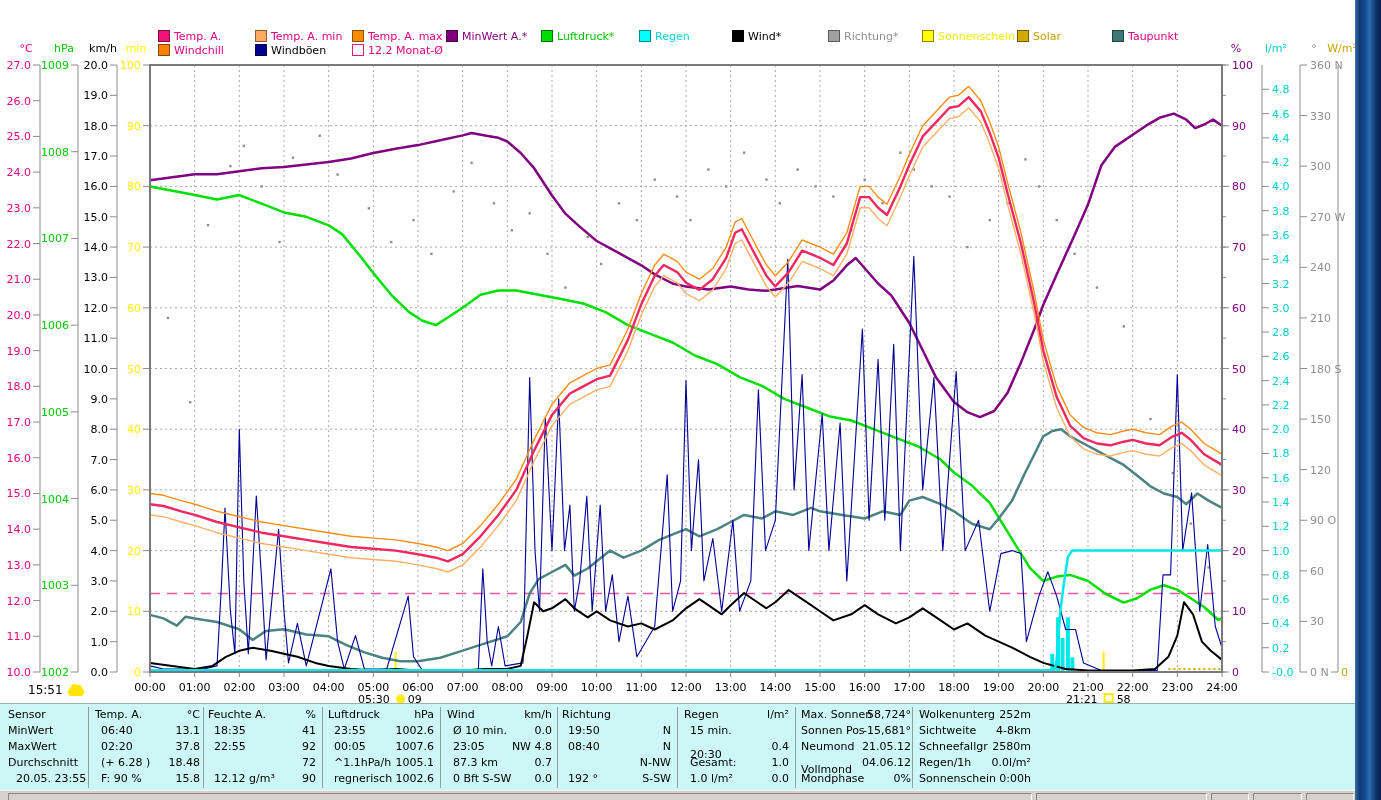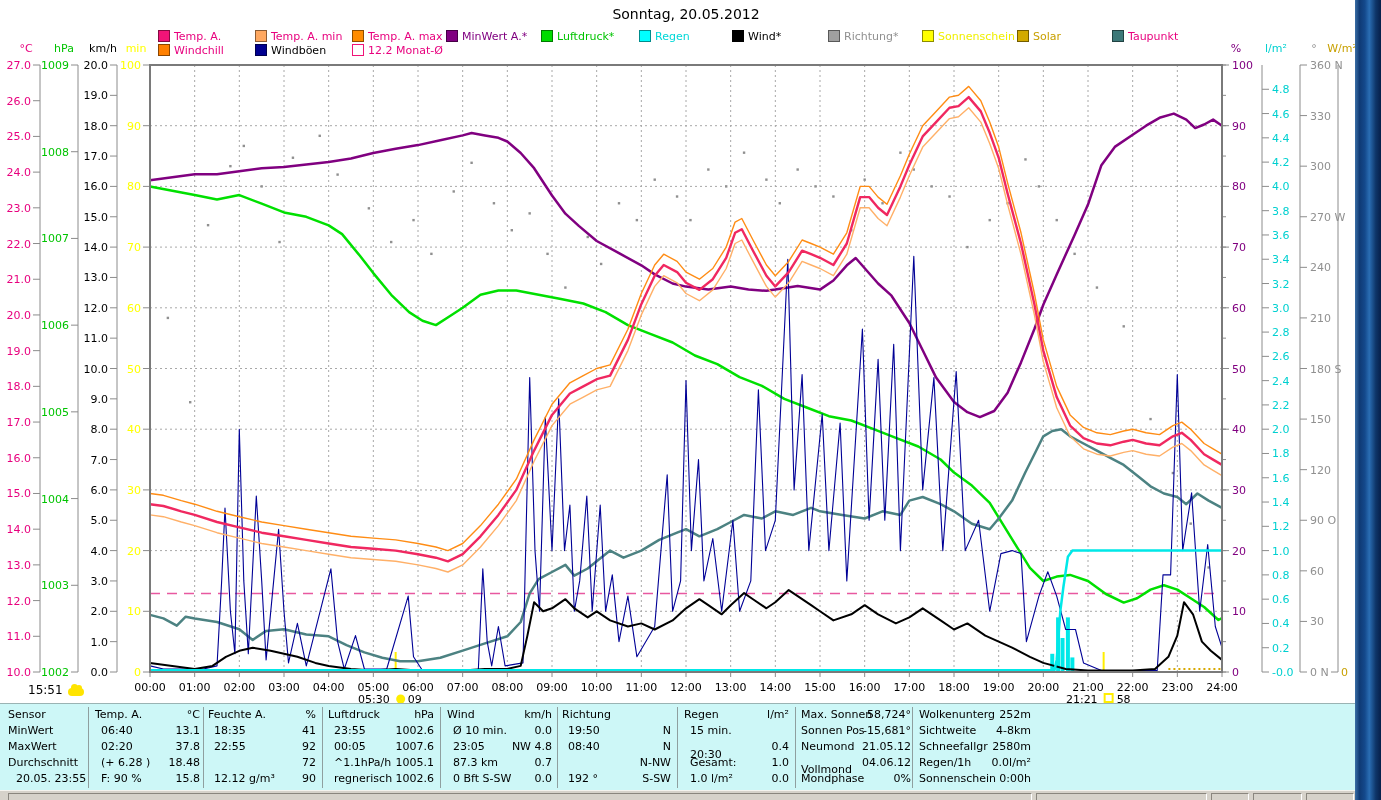--- a/index.html
+++ b/index.html
@@ -20,21 +20,20 @@
     background:linear-gradient(90deg,#3a6ea5 0%,#0f3a75 18%,#14498c 38%,#2a6db3 55%,#0e3568 80%,#071f4a 100%);}
   .moonrow{position:absolute;left:28px;top:683px;font-size:12px;color:#000;display:flex;align-items:center;gap:5px;}
   .cloud-icon{position:relative;width:16px;height:8px;background:#ffe400;border-radius:5px;margin-top:3px;}
   .cloud-icon:before{content:"";position:absolute;left:3px;top:-4px;width:7px;height:7px;background:#ffe400;border-radius:50%;}
   .cloud-icon:after{content:"";position:absolute;left:8px;top:-3px;width:6px;height:6px;background:#ffe400;border-radius:50%;}
 </style>
 </head>
 <body>
 
 <div class="screen">
-  <div class="title">Sonntag, 20.05.2012</div>
   <div id="legend">
       <div class="legend-item" style="left:158px;top:30px">
       <span class="swatch" style="background:#f01478;border-color:rgba(0,0,0,.45)"></span>
       <span style="color:#e8007e">Temp. A.</span>
       </div>
       <div class="legend-item" style="left:255px;top:30px">
       <span class="swatch" style="background:#ffa860;border-color:rgba(0,0,0,.45)"></span>
       <span style="color:#e8007e">Temp. A. min</span>
       </div>
       <div class="legend-item" style="left:352px;top:30px">

